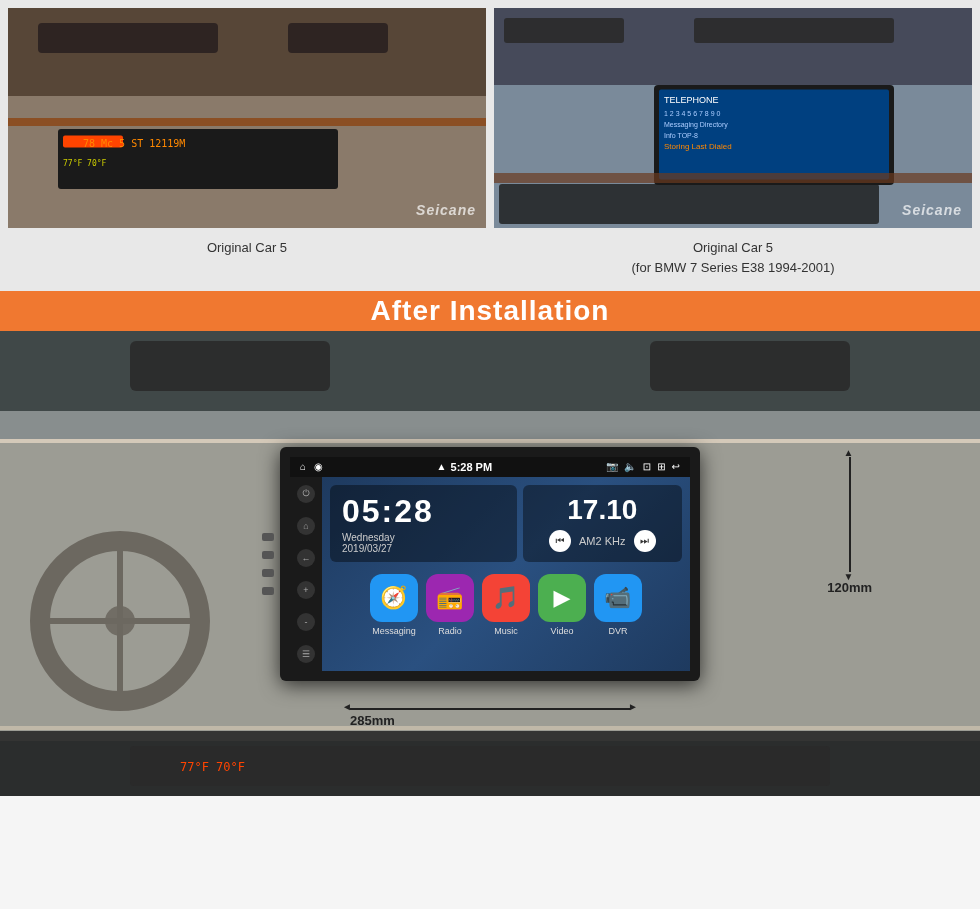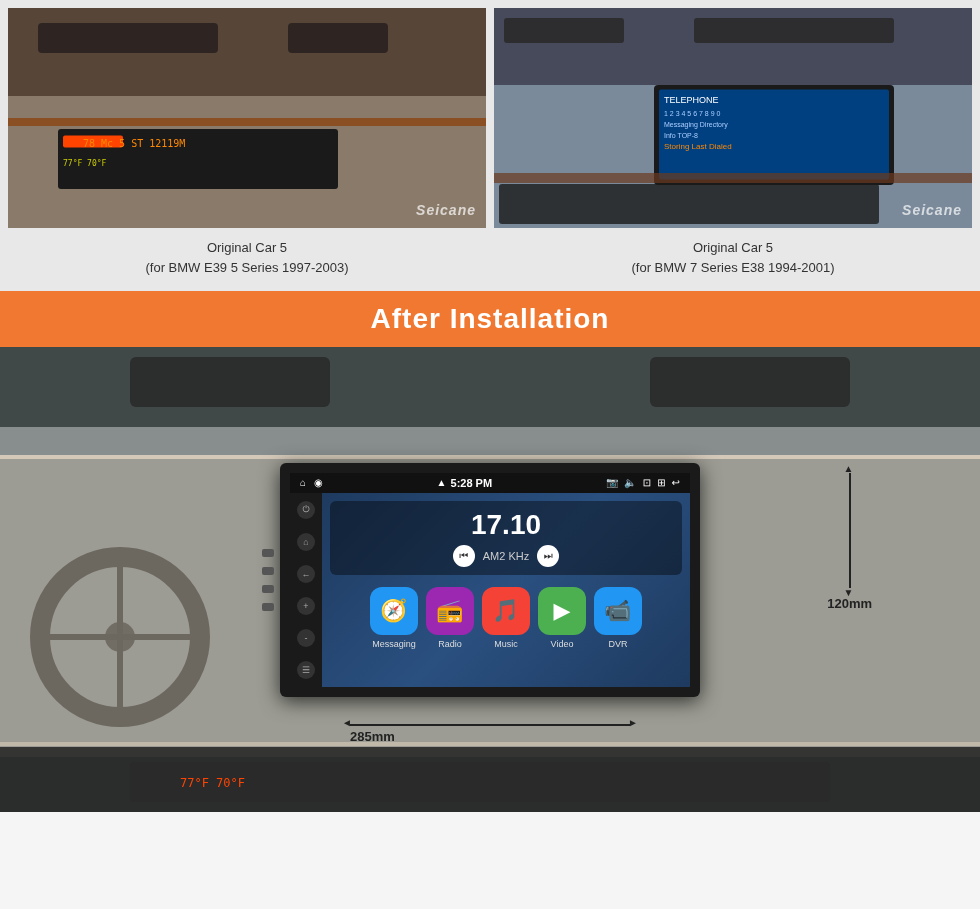--- a/index.html
+++ b/index.html
@@ -66,21 +66,21 @@
       font-style: italic;
       font-size: 14px;
       font-weight: bold;
       letter-spacing: 1px;
     }
 
     
     .after-installation-banner {
       background: #f07830;
       text-align: center;
-      padding: 12px 20px;
+      padding: 4px 20px;
       margin: 0;
     }
 
     .after-installation-banner h2 {
       color: #fff;
       font-size: 28px;
       font-weight: bold;
       letter-spacing: 1px;
     }
 
@@ -411,21 +411,20 @@
 
           <rect x="50" y="55%" width="280" height="60" rx="3" fill="#1a1a1a"></rect>
           <rect x="55" y="58%" width="60" height="12" rx="2" fill="#ff4400"></rect>
           <text x="75" y="63%" fill="#ff8800" font-size="10" font-family="monospace">78  Mc 5 ST  12119M</text>
           <text x="55" y="72%" fill="#cccc00" font-size="8" font-family="monospace">77°F  70°F</text>
         </svg>
         <div class="watermark">Seicane</div>
       </div>
       <div class="car-caption">
         <div>Original Car 5</div>
-        <div>(for BMW E39 5 Series 1997-2003)</div>
       </div>
     </div>
 
     <div class="car-item">
       <div class="car-image-sim car-img-right">
 
         <svg width="100%" height="100%" style="position:absolute;top:0;left:0;" xmlns="http://www.w3.org/2000/svg">
           <rect width="100%" height="100%" fill="#7a8a9a"></rect>
           <rect width="100%" height="35%" fill="#3a3a4a" opacity="0.8"></rect>
 
@@ -527,20 +526,25 @@
                 <div class="sidebar-icon">←</div>
                 <div class="sidebar-icon">+</div>
                 <div class="sidebar-icon">-</div>
                 <div class="sidebar-icon">☰</div>
               </div>
 
               <div class="screen-main">
 
                 <div class="top-widgets">
 
+                  <div class="clock-widget">
+                    <div class="clock-time">05:28</div>
+                    <div class="clock-day">Wednesday</div>
+                    <div class="clock-date">2019/03/27</div>
+                  </div>
 
                   <div class="radio-widget">
                     <div class="radio-freq">17.10</div>
                     <div class="radio-controls">
                       <div class="radio-btn">⏮</div>
                       <div class="radio-label">
                         <span>AM2</span>
                         <span> </span>
                         <span>KHz</span>
                       </div>

